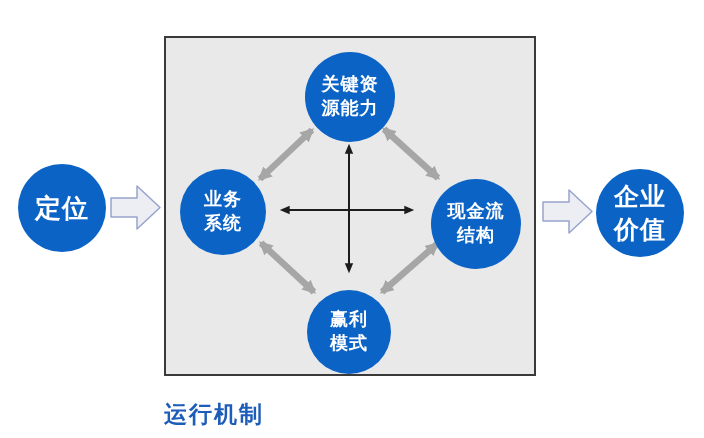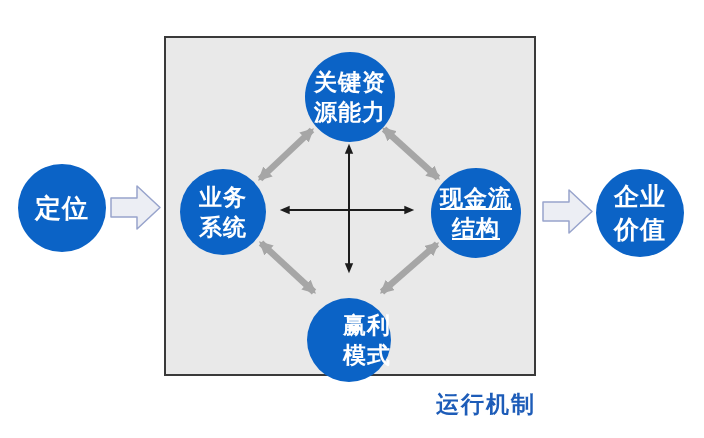--- a/index.html
+++ b/index.html
@@ -17,57 +17,57 @@
   .node {
     position: absolute;
     background: var(--circle_blue, #0b63c6);
     border-radius: 50%;
     display: flex;
     flex-direction: column;
     align-items: center;
     justify-content: center;
     color: var(--circle_text, #fff);
     font-weight: 700;
-    font-size: 23px;
+    font-size: 18px;
     line-height: 1.32;
     letter-spacing: 1px;
     text-align: center;
   }
   .node-positioning { left: 18px; top: 164px; width: 88px; height: 88px; font-size: 26px; }
   .node-enterprise  { left: 596px; top: 169px; width: 88px; height: 88px; font-size: 25px; }
   .mechanism-box {
     position: absolute;
     left: 164px; top: 36px;
     width: 372px; height: 340px;
     background: var(--box_fill, #e9e9e9);
     border: 2px solid var(--box_border, #3a3a3a);
   }
   .node-key-resources  { left: 139px; top: 14px;  width: 90px; height: 90px; }
   .node-business-sys   { left: 14px;  top: 131px; width: 86px; height: 86px; }
-  .node-cash-flow      { left: 265px; top: 130px; width: 90px; height: 90px; text-decoration: underline; }
-  .node-profit-model   { left: 141px; top: 260px; width: 84px; height: 84px; align-items: flex-end; }
+  .node-cash-flow      { left: 265px; top: 141px; width: 90px; height: 90px; }
+  .node-profit-model   { left: 141px; top: 252px; width: 84px; height: 84px; }
   .connector-svg { position: absolute; left: 0; top: 0; width: 368px; height: 336px; }
   .gray-line  { stroke: var(--gray_arrow, #a6a6a6); stroke-width: 6.5; }
   .black-line { stroke: var(--black_arrow, #1c1c1c); stroke-width: 2; }
   .gray-head  { fill: var(--gray_arrow, #a6a6a6); }
   .black-head { fill: var(--black_arrow, #1c1c1c); }
   .block-arrow-svg { position: absolute; width: 52px; height: 47px; }
   .block-arrow-in  { left: 110px; top: 184px; }
   .block-arrow-out { left: 542px; top: 188px; }
   .block-arrow-shape {
     fill: var(--block_fill, #eceef4);
     stroke: var(--block_stroke, #98a4cc);
     stroke-width: 1.5;
     stroke-linejoin: round;
   }
   .caption {
     position: absolute;
-    left: 164px; top: 389px;
+    left: 164px; top: 399px;
     width: 372px;
-    text-align: right;
+    text-align: left;
     font-size: 23px;
     font-weight: 700;
     letter-spacing: 2px;
     color: var(--caption_text, #1d5cb8);
   }
 </style>
 </head>
 <body>
 
 <div class="canvas">

